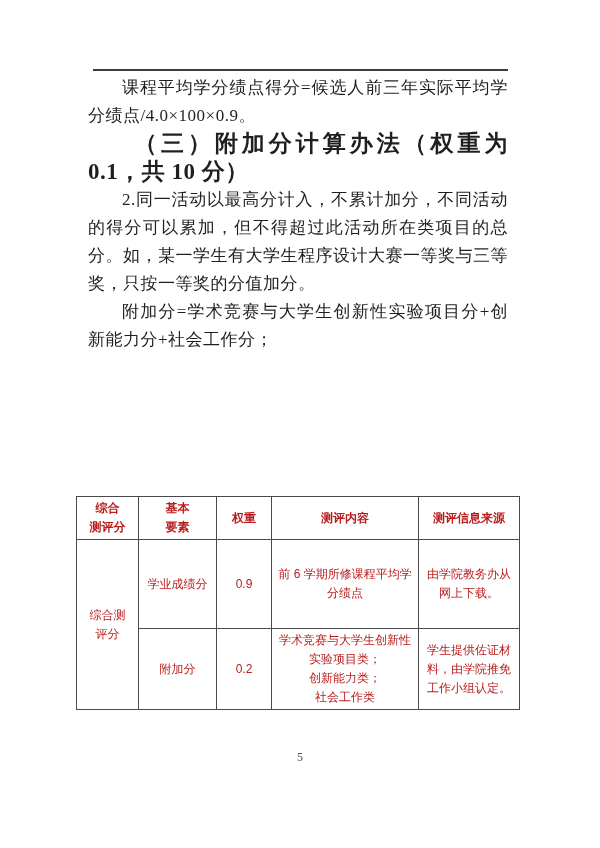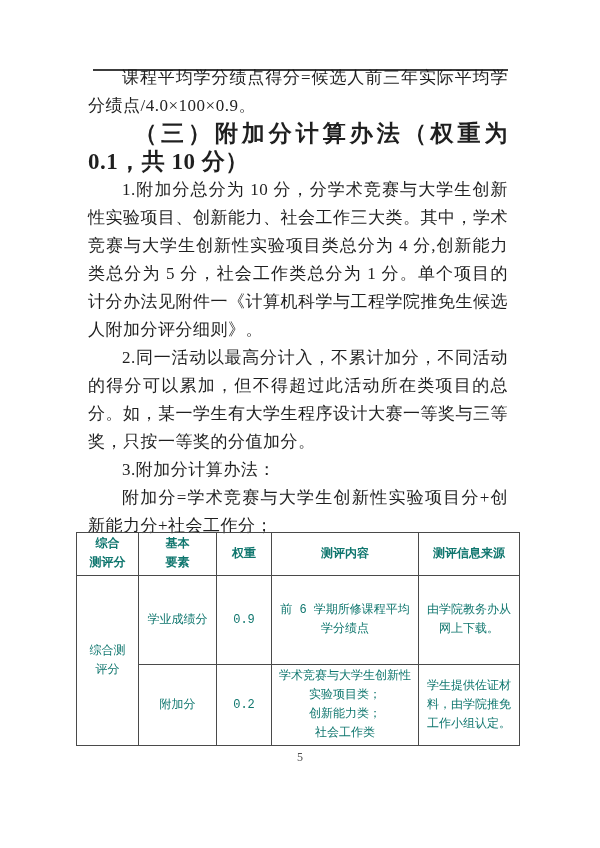--- a/index.html
+++ b/index.html
@@ -9,33 +9,33 @@
     background:#ffffff;
     font-family:"Liberation Serif","DejaVu Serif",serif;
     color:#1f1f1f;
     overflow:hidden;
   }
   .header-rule {
     position:absolute; top:69px; left:93px; width:415px; height:0;
     border-top:2px solid #3c3c3c;
   }
   .content {
-    position:absolute; top:64px; left:88px; width:420px;
+    position:absolute; top:74px; left:88px; width:420px;
     font-size:17px; line-height:28px; letter-spacing:0.5px;
     text-align:justify;
   }
   .content p { text-indent:2em; }
   .section-heading { font-weight:bold; font-size:23px; }
   .caption-line { font-size:15px; }
   .caption-gap { display:inline-block; width:30px; }
   table.eval-table {
-    position:absolute; top:532px; left:76px; width:443px;
+    position:absolute; top:496px; left:76px; width:443px;
     border-collapse:collapse; table-layout:fixed;
-    font-size:12px; line-height:19px; color:#0f766e;
-    font-family:Liberation Mono, monospace;
+    font-size:12px; line-height:19px; color:#b91c1c;
+    font-family:Liberation Sans, sans-serif;
   }
   .eval-table th, .eval-table td {
     border:1px solid #4a4a4a;
     padding:2px 5px;
     text-align:center;
     vertical-align:middle;
     overflow:hidden;
   }
   .eval-table th { font-weight:bold; white-space:pre-line; }
   .eval-table tr.header-row { height:39px; }
@@ -50,23 +50,21 @@
   }
 </style>
 </head>
 <body>
 
 <div class="header-rule"></div>
 
 <div class="content">
   <p>课程平均学分绩点得分=候选人前三年实际平均学分绩点/4.0×100×0.9。</p>
   <p class="section-heading">（三）附加分计算办法（权重为 0.1，共 10 分）</p>
-  <p>1.附加分总分为 10 分，分学术竞赛与大学生创新性实验项目、创新能力、社会工作三大类。其中，学术竞赛与大学生创新性实验项目类总分为 4 分,创新能力类总分为 5 分，社会工作类总分为 1 分。单个项目的计分办法见附件一《计算机科学与工程学院推免生候选人附加分评分细则》。</p>
   <p>2.同一活动以最高分计入，不累计加分，不同活动的得分可以累加，但不得超过此活动所在类项目的总分。如，某一学生有大学生程序设计大赛一等奖与三等奖，只按一等奖的分值加分。</p>
-  <p>3.附加分计算办法：</p>
   <p>附加分=学术竞赛与大学生创新性实验项目分+创新能力分+社会工作分；</p>
 </div>
 
 <table class="eval-table">
   <colgroup>
     <col style="width:62px">
     <col style="width:78px">
     <col style="width:55px">
     <col style="width:147px">
     <col style="width:101px">

